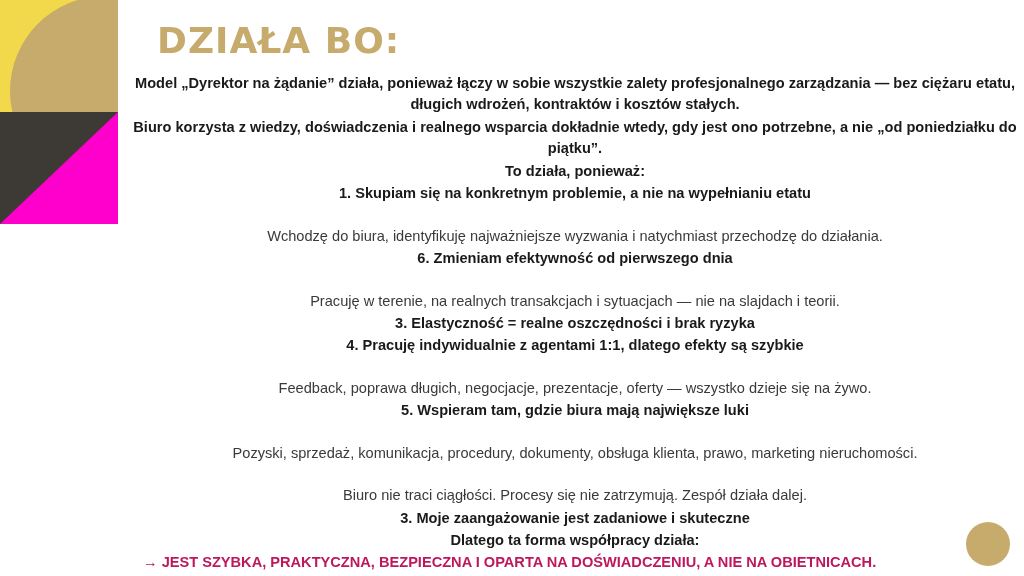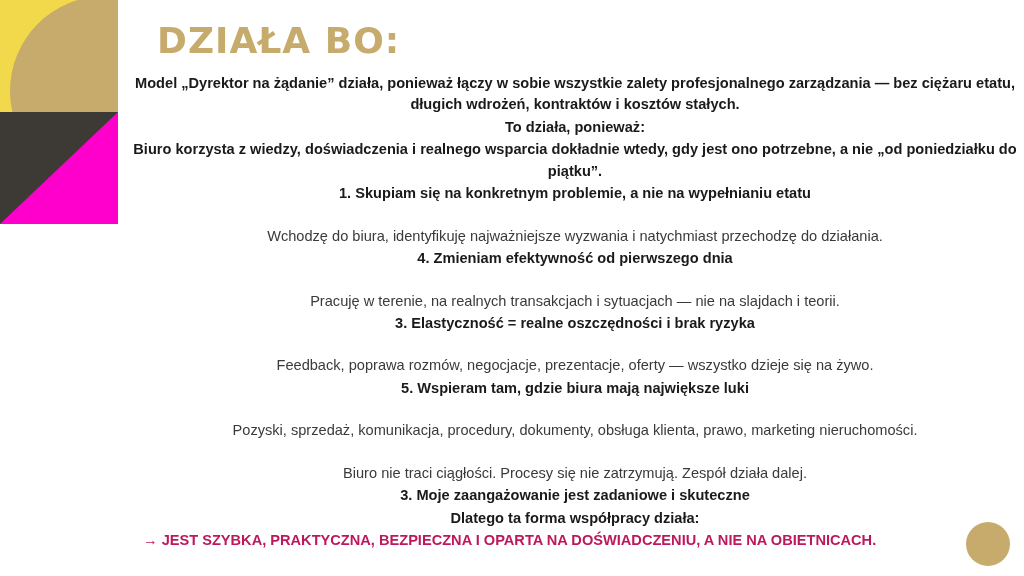--- a/index.html
+++ b/index.html
@@ -123,32 +123,33 @@
 
 <div class="deco-dot"></div>
 
 <div class="content">
 
   <div class="slide-title">DZIAŁA BO:</div>
 
   <div class="body-block">
 
     <p class="para bold">Model „Dyrektor na żądanie” działa, ponieważ łączy w sobie wszystkie zalety profesjonalnego zarządzania — bez ciężaru etatu, długich wdrożeń, kontraktów i kosztów stałych.</p>
+    <p class="para bold"> Biuro korzysta z wiedzy, doświadczenia i realnego wsparcia dokładnie wtedy, gdy jest ono potrzebne, a nie „od poniedziałku do piątku”.</p>
     <p class="para bold">To działa, ponieważ:</p>
-    <p class="para bold"> Biuro korzysta z wiedzy, doświadczenia i realnego wsparcia dokładnie wtedy, gdy jest ono potrzebne, a nie „od poniedziałku do piątku”.</p>
 
     <p class="para bold">1. Skupiam się na konkretnym problemie, a nie na wypełnianiu etatu</p>
     <p class="para normal">Wchodzę do biura, identyfikuję najważniejsze wyzwania i natychmiast przechodzę do działania.</p>
 
-    <p class="para bold">4. Zmieniam efektywność od pierwszego dnia</p>
+    <p class="para bold">6. Zmieniam efektywność od pierwszego dnia</p>
     <p class="para normal">Pracuję w terenie, na realnych transakcjach i sytuacjach — nie na slajdach i teorii.</p>
 
     <p class="para bold">3. Elastyczność = realne oszczędności i brak ryzyka</p>
 
-    <p class="para normal">Feedback, poprawa rozmów, negocjacje, prezentacje, oferty — wszystko dzieje się na żywo.</p>
+    <p class="para bold">4. Pracuję indywidualnie z agentami 1:1, dlatego efekty są szybkie</p>
+    <p class="para normal">Feedback, poprawa długich, negocjacje, prezentacje, oferty — wszystko dzieje się na żywo.</p>
 
     <p class="para bold">5. Wspieram tam, gdzie biura mają największe luki</p>
     <p class="para normal">Pozyski, sprzedaż, komunikacja, procedury, dokumenty, obsługa klienta, prawo, marketing nieruchomości.</p>
 
     <p class="para normal">Biuro nie traci ciągłości. Procesy się nie zatrzymują. Zespół działa dalej.</p>
 
     <p class="para bold">3. Moje zaangażowanie jest zadaniowe i skuteczne</p>
 
     <p class="para bold">Dlatego ta forma współpracy działa:</p>
     <p class="final">→ JEST SZYBKA, PRAKTYCZNA, BEZPIECZNA I OPARTA NA DOŚWIADCZENIU, A NIE NA OBIETNICACH.</p>

